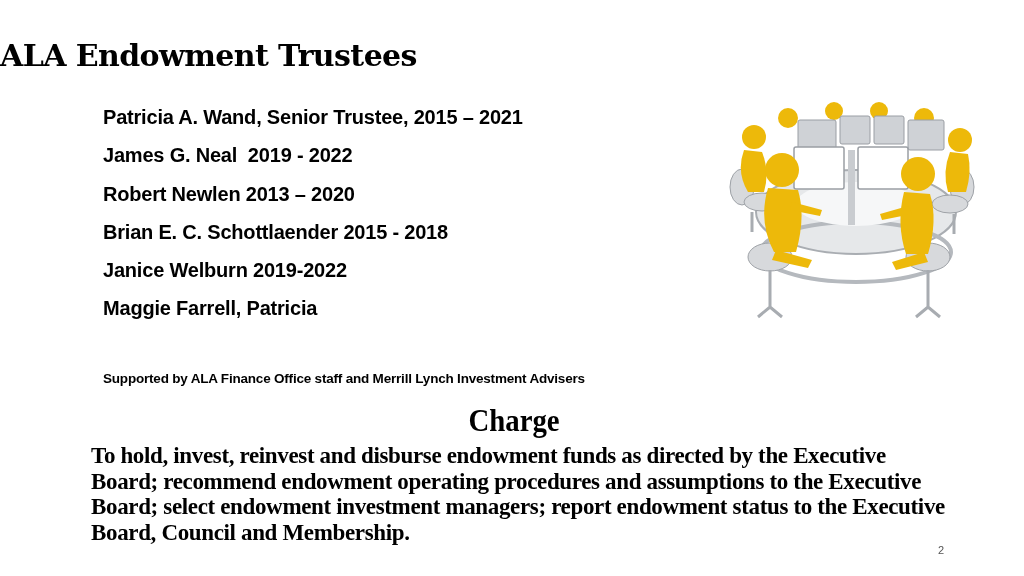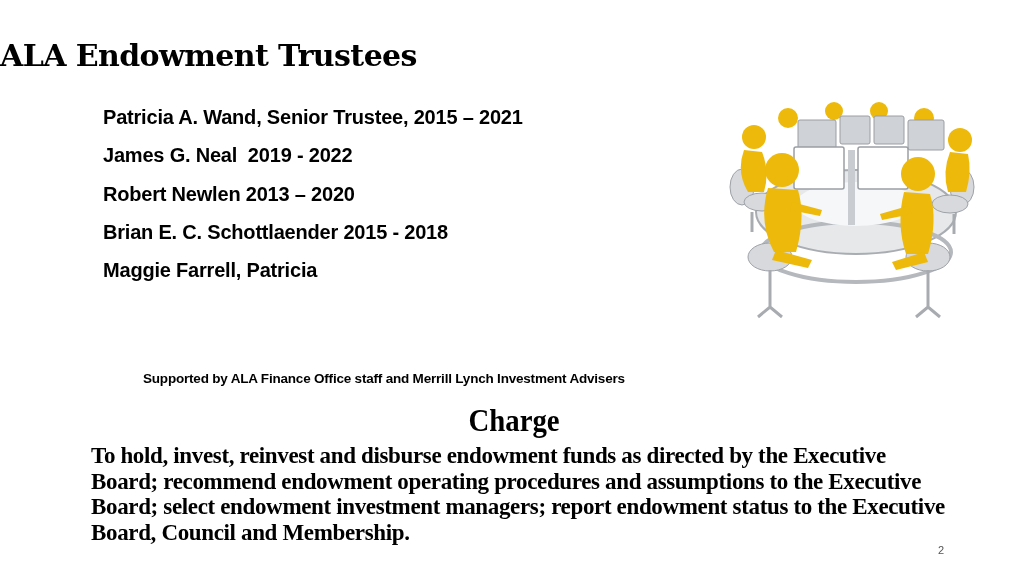--- a/index.html
+++ b/index.html
@@ -1,35 +1,36 @@
 <!DOCTYPE html>
 <html><head>
 <meta charset="utf-8">
 <style>
   html, body { margin:0; padding:0; background:#ffffff; }
   body { width:1024px; height:576px; position:relative; overflow:hidden; font-family:"Liberation Sans", sans-serif; color:#000; }
   .title { position:absolute; left:0; width:956px; top:38px; text-align:left; font-family:"DejaVu Serif", serif; font-weight:bold; font-size:30px; letter-spacing:-0.6px; }
   .trustees { position:absolute; left:103px; top:104px; }
   .trustee { font-family:"Liberation Sans", sans-serif; font-weight:bold; font-size:20px; height:38.3px; line-height:26px; letter-spacing:-0.2px; white-space:pre; }
-  .support { position:absolute; left:103px; top:371px; font-weight:bold; font-size:13.5px; letter-spacing:-0.2px;margin-left:40px; }
+  .support { position:absolute; left:103px; top:371px; font-weight:bold; font-size:13.5px; letter-spacing:-0.2px; }
   .charge-head { position:absolute; left:0; width:1028px; top:402px; text-align:center; font-family:"Liberation Serif", serif; font-weight:bold; font-size:32px; transform:scaleX(0.9); }
   .charge-body { position:absolute; left:91px; top:443px; width:860px; font-family:"Liberation Serif", serif; font-weight:bold; font-size:23px; line-height:25.5px; letter-spacing:-0.35px; }
   .page-num { position:absolute; left:938px; top:544px; font-family:"Liberation Sans", sans-serif; font-size:11px; color:#555; }
   .clipart { position:absolute; left:722px; top:92px; width:258px; height:236px; }
 </style>
 </head>
 <body>
 
 <div class="title">ALA Endowment Trustees</div>
 
 <div class="trustees">
   <div class="trustee">Patricia A. Wand, Senior Trustee, 2015 – 2021</div>
   <div class="trustee">James G. Neal  2019 - 2022</div>
   <div class="trustee">Robert Newlen 2013 – 2020</div>
   <div class="trustee">Brian E. C. Schottlaender 2015 - 2018</div>
+  <div class="trustee">Janice Welburn 2019-2022</div>
   <div class="trustee">Maggie Farrell, Patricia</div>
 </div>
 
 <div class="support">Supported by ALA Finance Office staff and Merrill Lynch Investment Advisers</div>
 
 <div class="charge-head">Charge</div>
 <div class="charge-body">To hold, invest, reinvest and disburse endowment funds as directed by the Executive Board; recommend endowment operating procedures and assumptions to the Executive Board; select endowment investment managers; report endowment status to the Executive Board, Council and Membership.</div>
 
 <div class="page-num">2</div>
 

